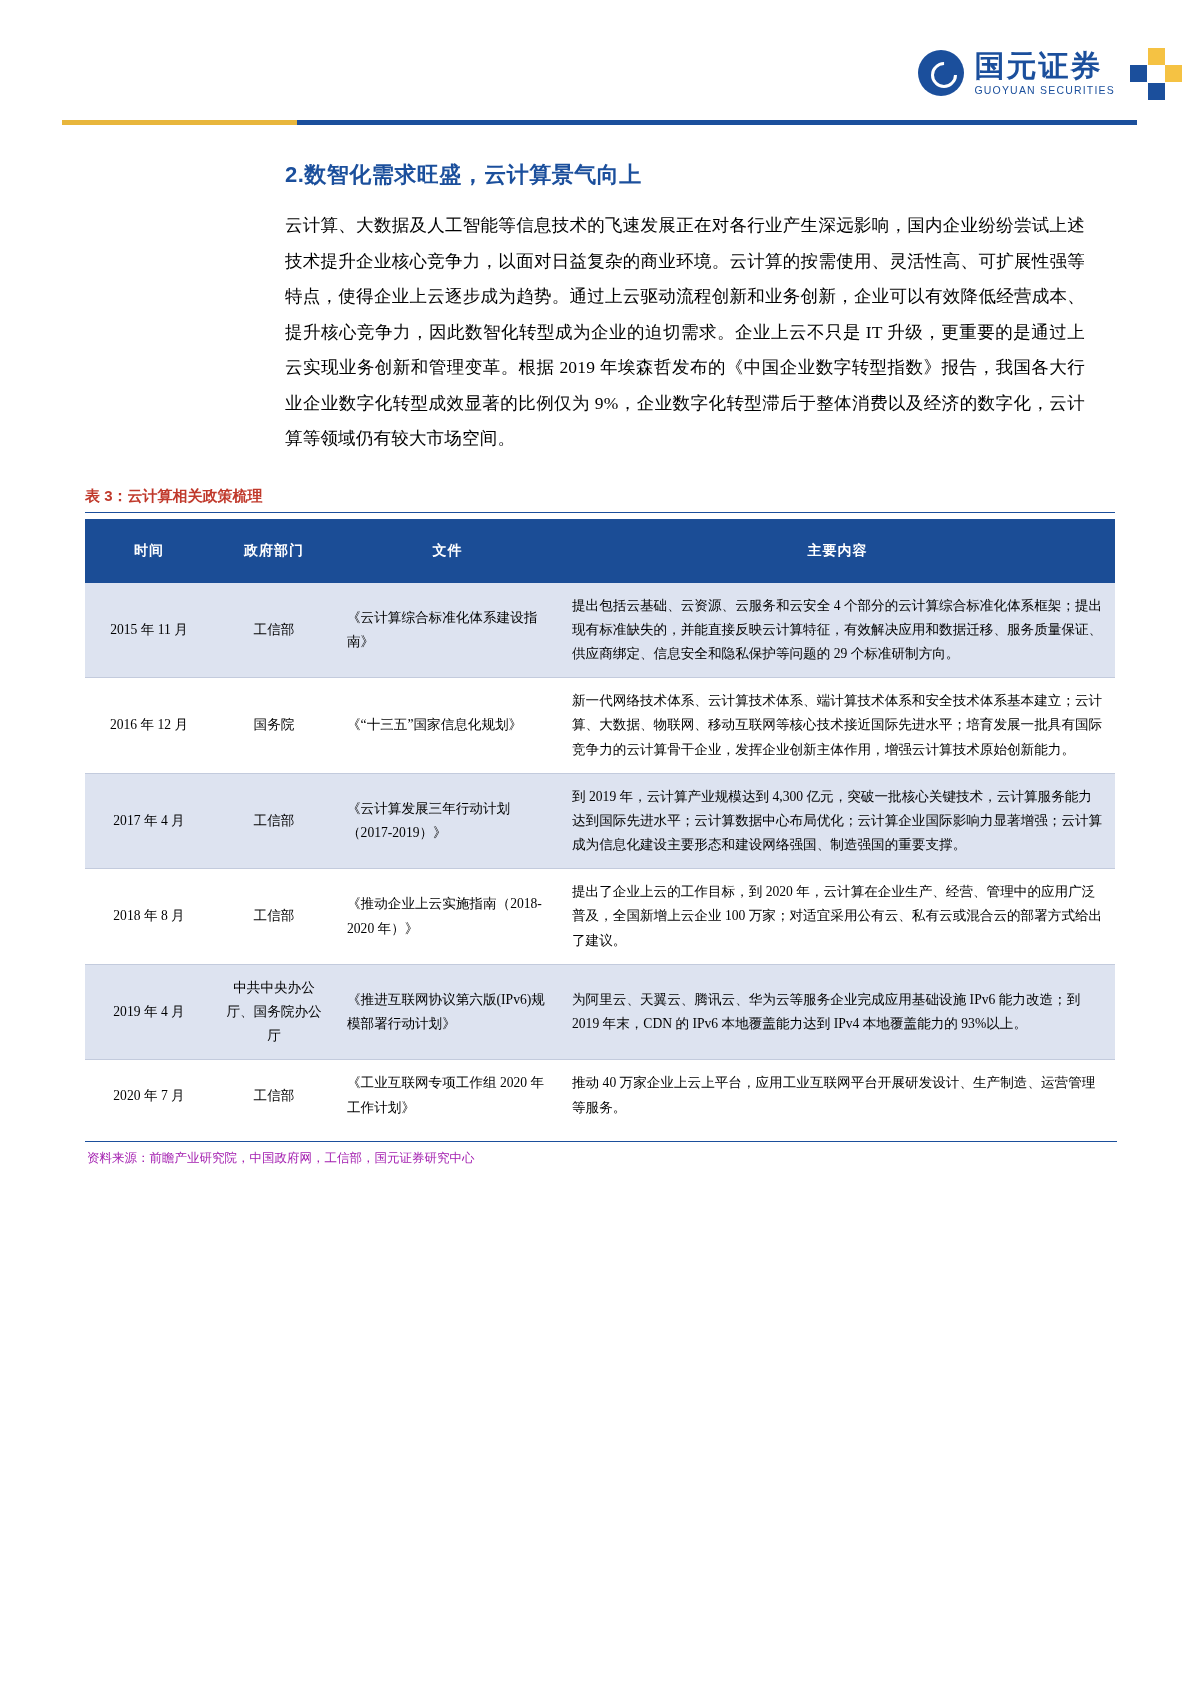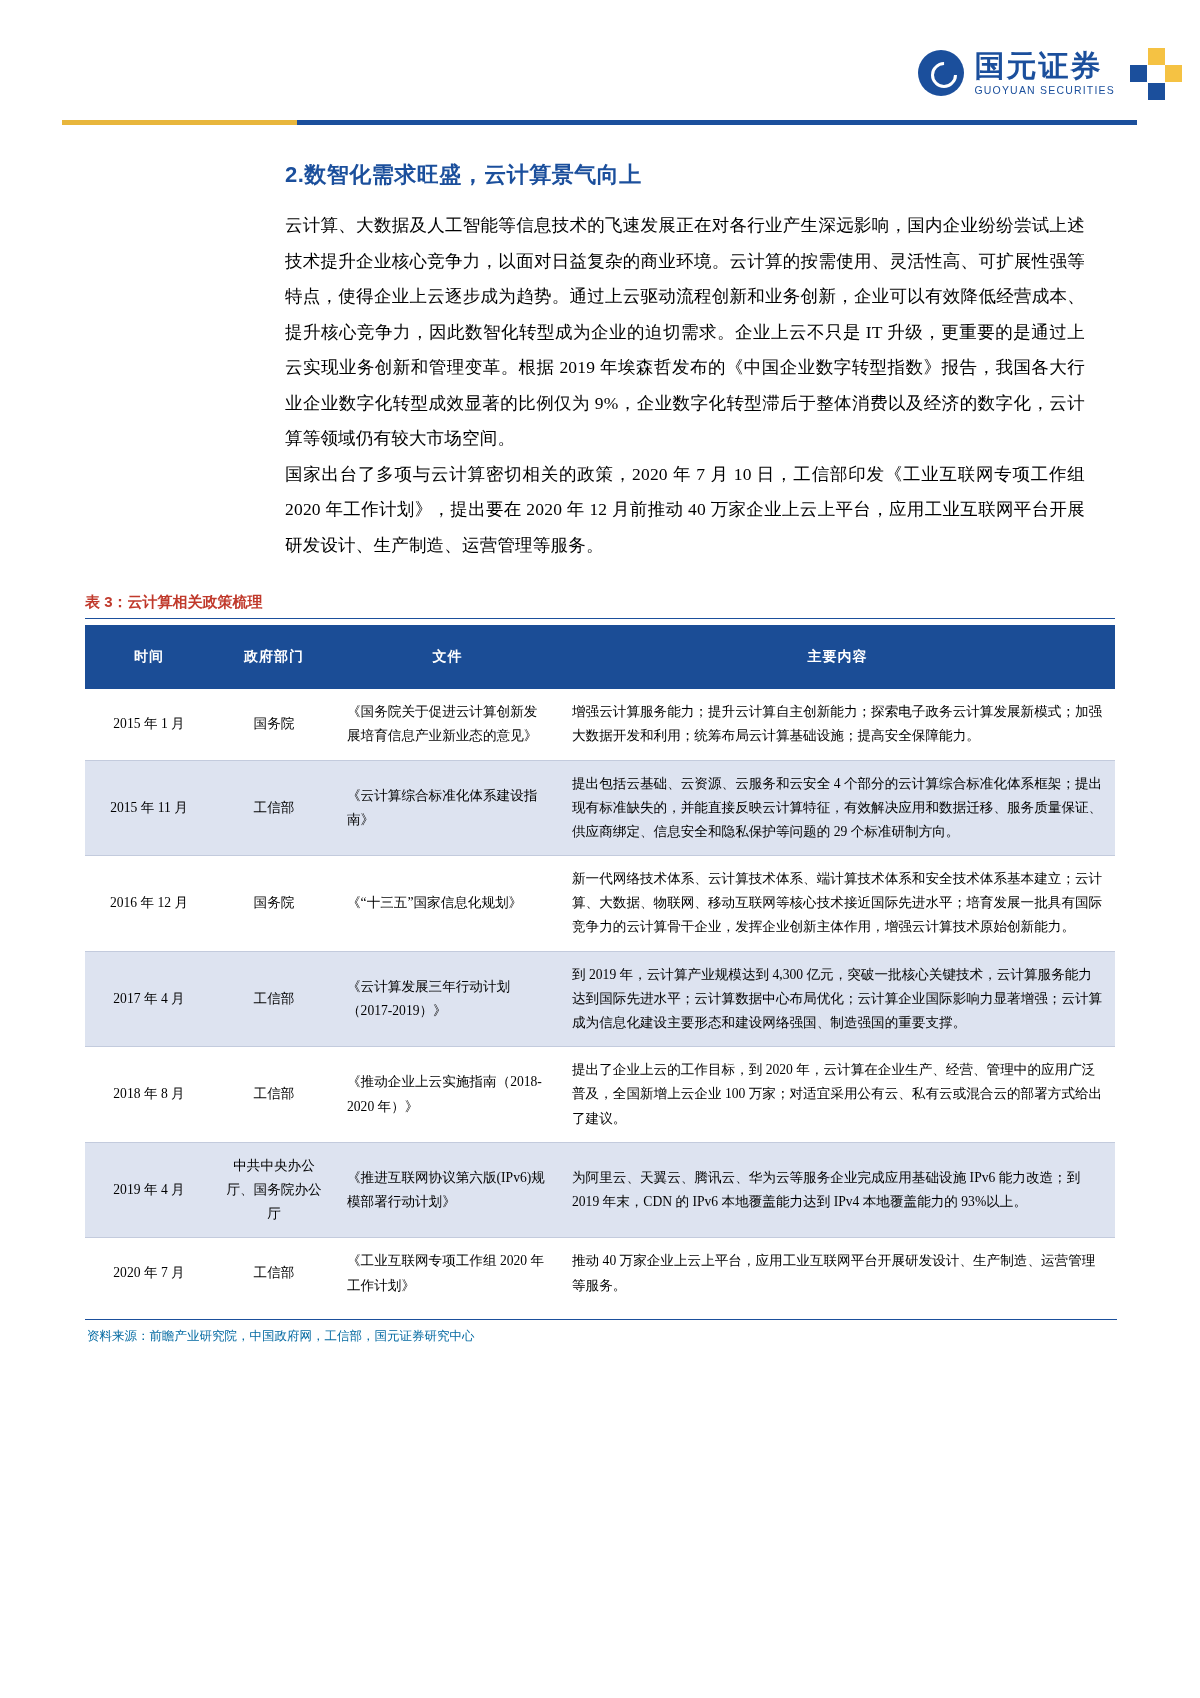--- a/index.html
+++ b/index.html
@@ -193,21 +193,21 @@
   table.policy tr.row-sep td {
     border-bottom: 1px solid #c3cbdd;
   }
   col.c1 { width: 128px; }
   col.c2 { width: 122px; }
   col.c3 { width: 225px; }
   col.c4 { width: 555px; }
 
   .src-note {
     font-size: 12.5px;
-    color: #0369a1;
+    color: #a21caf;
     margin-top: 10px;
     padding-top: 8px;
     border-top: 1px solid #1b4f9c;
     width: 1030px;
     padding-left: 2px;
   }
 
   
   .footer {
     position: absolute;
@@ -258,47 +258,40 @@
       <span class="blue"></span>
   </div>
 
   <div class="content">
 
     <h2 class="sec-title">2.数智化需求旺盛，云计算景气向上</h2>
 
     <p class="para">云计算、大数据及人工智能等信息技术的飞速发展正在对各行业产生深远影响，国内企业纷纷尝试上述技术提升企业核心竞争力，以面对日益复杂的商业环境。云计算的按需使用、灵活性高、可扩展性强等特点，使得企业上云逐步成为趋势。通过上云驱动流程创新和业务创新，企业可以有效降低经营成本、提升核心竞争力，因此数智化转型成为企业的迫切需求。企业上云不只是 IT 升级，更重要的是通过上云实现业务创新和管理变革。根据 2019 年埃森哲发布的《中国企业数字转型指数》报告，我国各大行业企业数字化转型成效显著的比例仅为 9%，企业数字化转型滞后于整体消费以及经济的数字化，云计算等领域仍有较大市场空间。</p>
 
 
-    <p class="para">国家出台了多项与云计算密切相关的政策，2020 年 7 月 10 日，工信部印发《工业互联网专项工作组 2020 年工作计划》，提出要在 2020 年 12 月前推动 40 万家企业上云上平台，应用工业互联网平台开展研发设计、生产制造、运营管理等服务。</p>
 
     <div class="table-caption">表 3：云计算相关政策梳理</div>
     <div class="tbl-head-rule"></div>
 
     <table class="policy">
       <colgroup>
         <col class="c1">
           <col class="c2">
           <col class="c3">
           <col class="c4">
       </colgroup>
       <thead>
         <tr>
           <th>时间</th>
           <th>政府部门</th>
           <th>文件</th>
           <th>主要内容</th>
         </tr>
       </thead>
       <tbody>
-        <tr class="plain row-sep">
-          <td class="c-center">2015 年 1 月</td>
-          <td class="c-center">国务院</td>
-          <td class="c-doc">《国务院关于促进云计算创新发展培育信息产业新业态的意见》</td>
-          <td>增强云计算服务能力；提升云计算自主创新能力；探索电子政务云计算发展新模式；加强大数据开发和利用；统筹布局云计算基础设施；提高安全保障能力。</td>
-        </tr>
         <tr class="alt row-sep">
           <td class="c-center">2015 年 11 月</td>
           <td class="c-center">工信部</td>
           <td class="c-doc">《云计算综合标准化体系建设指南》</td>
           <td>提出包括云基础、云资源、云服务和云安全 4 个部分的云计算综合标准化体系框架；提出现有标准缺失的，并能直接反映云计算特征，有效解决应用和数据迁移、服务质量保证、供应商绑定、信息安全和隐私保护等问题的 29 个标准研制方向。</td>
         </tr>
         <tr class="plain row-sep">
           <td class="c-center">2016 年 12 月</td>
           <td class="c-center">国务院</td>
           <td class="c-doc">《“十三五”国家信息化规划》</td>

